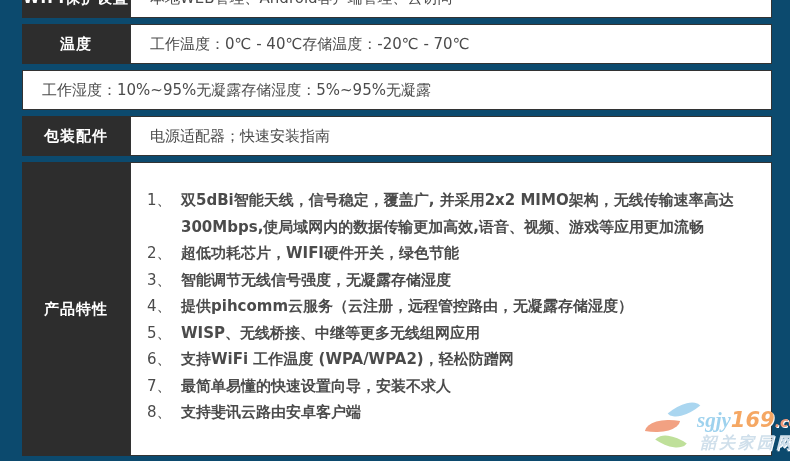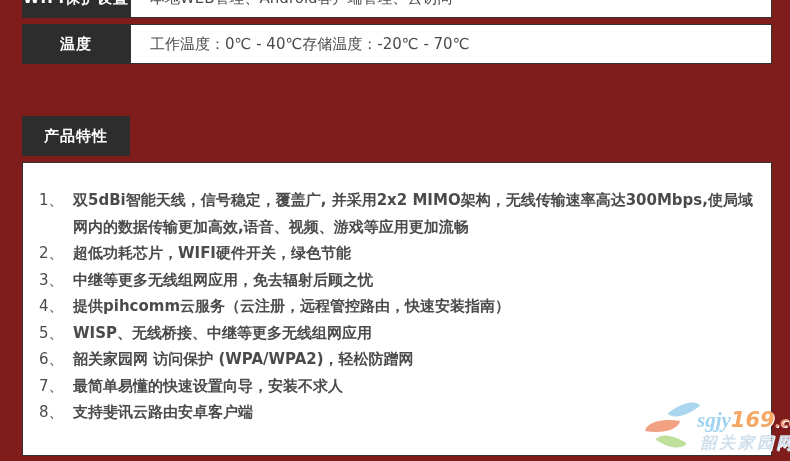--- a/index.html
+++ b/index.html
@@ -3,21 +3,21 @@
 <meta charset="utf-8">
 <style>
   * { margin: 0; padding: 0; box-sizing: border-box; }
   html, body { background: #ffffff; }
   body { font-family: "DejaVu Sans", "Liberation Sans", sans-serif; }
 
   .screen {
     position: relative;
     width: 790px;
     height: 461px;
-    background: #7f1d1d;
+    background: #0c4a6e;
     overflow: hidden;
   }
 
   .spec-table {
     position: absolute;
     left: 22px;
     top: -22px;
     width: 750px;
   }
 
@@ -122,52 +122,55 @@
       <div class="label">WIFI保护设置</div>
       <div class="content">本地WEB管理、Android客户端管理、云访问</div>
     </div>
 
     <div class="row">
       <div class="label">温度</div>
       <div class="content">工作温度：0℃ - 40℃存储温度：-20℃ - 70℃</div>
     </div>
 
     <div class="row">
+      <div class="content">工作湿度：10%~95%无凝露存储湿度：5%~95%无凝露</div>
     </div>
 
     <div class="row">
-      <div class="label">产品特性</div>
+      <div class="label">包装配件</div>
+      <div class="content">电源适配器；快速安装指南</div>
     </div>
 
     <div class="row features-row">
+      <div class="label">产品特性</div>
       <div class="content features">
         <ol class="feature-list">
           <li class="feature-item">
             <span class="num">1、</span>
             <span class="txt">双5dBi智能天线，信号稳定，覆盖广, 并采用2x2 MIMO架构，无线传输速率高达300Mbps,使局域网内的数据传输更加高效,语音、视频、游戏等应用更加流畅</span>
           </li>
           <li class="feature-item">
             <span class="num">2、</span>
             <span class="txt">超低功耗芯片，WIFI硬件开关，绿色节能</span>
           </li>
           <li class="feature-item">
             <span class="num">3、</span>
-            <span class="txt">中继等更多无线组网应用，免去辐射后顾之忧</span>
+            <span class="txt">智能调节无线信号强度，无凝露存储湿度</span>
           </li>
           <li class="feature-item">
             <span class="num">4、</span>
-            <span class="txt">提供pihcomm云服务（云注册，远程管控路由，快速安装指南）</span>
+            <span class="txt">提供pihcomm云服务（云注册，远程管控路由，无凝露存储湿度）</span>
           </li>
           <li class="feature-item">
             <span class="num">5、</span>
             <span class="txt">WISP、无线桥接、中继等更多无线组网应用</span>
           </li>
           <li class="feature-item">
             <span class="num">6、</span>
-            <span class="txt">韶关家园网 访问保护 (WPA/WPA2)，轻松防蹭网</span>
+            <span class="txt">支持WiFi 工作温度 (WPA/WPA2)，轻松防蹭网</span>
           </li>
           <li class="feature-item">
             <span class="num">7、</span>
             <span class="txt">最简单易懂的快速设置向导，安装不求人</span>
           </li>
           <li class="feature-item">
             <span class="num">8、</span>
             <span class="txt">支持斐讯云路由安卓客户端</span>
           </li>
         </ol>

